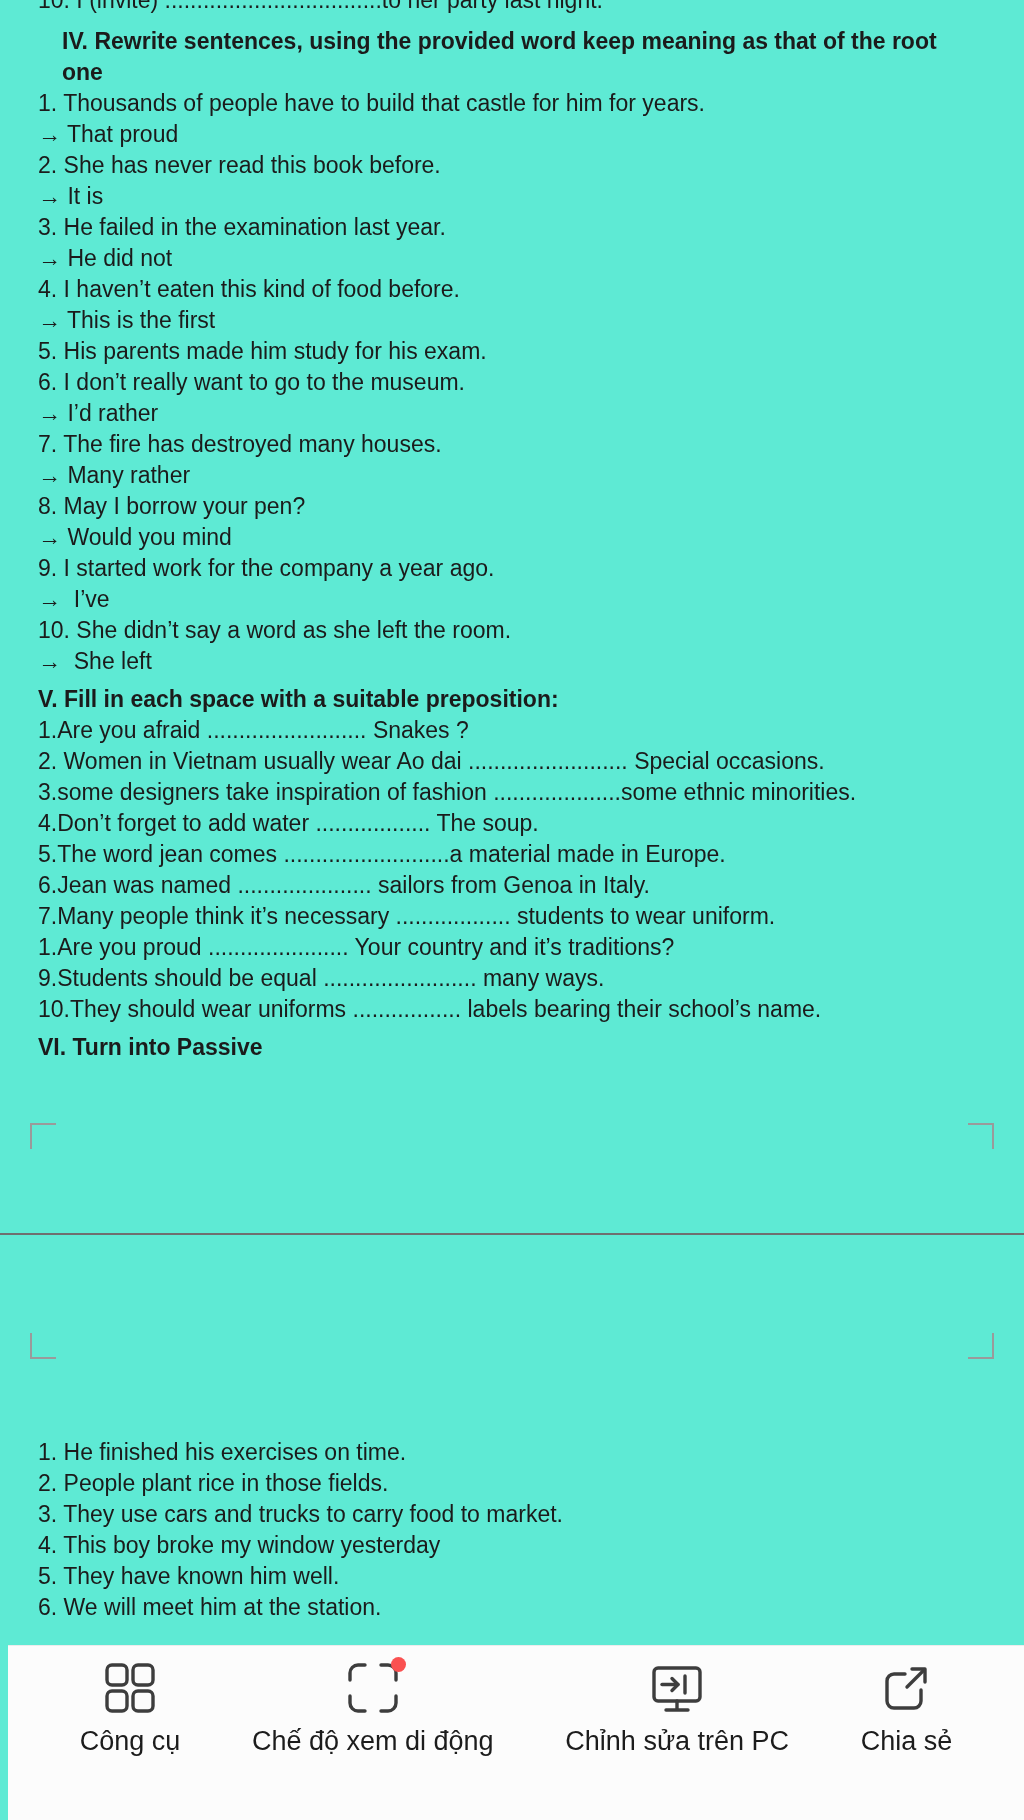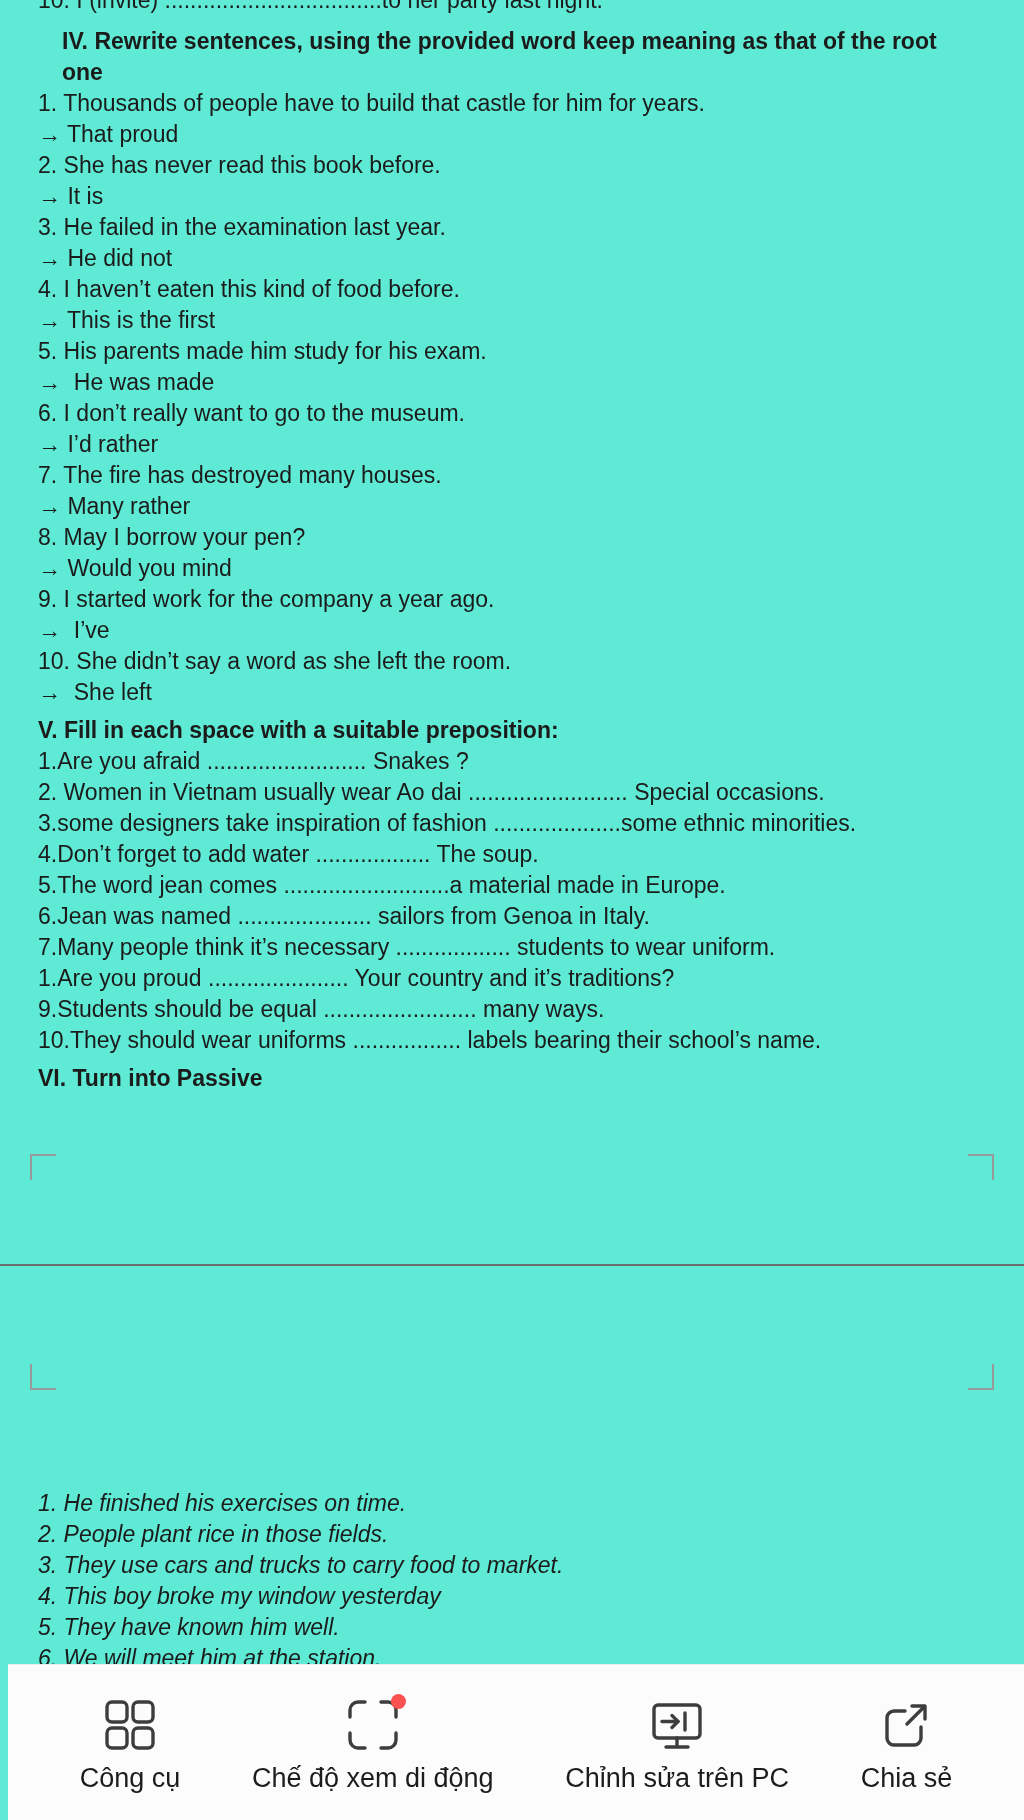--- a/index.html
+++ b/index.html
@@ -17,28 +17,28 @@
 
   
   .page-break { position:relative; height:350px; width:1024px; margin-left:-38px; }
   .mark { position:absolute; width:26px; height:26px; }
   .mark.tl { left:30px;  top:60px;  border-top:2px solid #9a9a9a; border-left:2px solid #9a9a9a; }
   .mark.tr { right:30px; top:60px;  border-top:2px solid #9a9a9a; border-right:2px solid #9a9a9a; }
   .mark.bl { left:30px;  top:270px; border-bottom:2px solid #9a9a9a; border-left:2px solid #9a9a9a; }
   .mark.br { right:30px; top:270px; border-bottom:2px solid #9a9a9a; border-right:2px solid #9a9a9a; }
   .page-divider { position:absolute; left:0; right:0; top:170px; border-top:2px solid #6f6f6f; }
 
-  .page2 { margin-top:44px;font-style:italic; }
+  .page2 { margin-top:24px; }
 
   
   .toolbar {
-    position:absolute; left:8px; right:0; bottom:0; height:156px; z-index:5;
+    position:absolute; left:8px; right:0; bottom:0; height:175px; z-index:5;
     background:#fcfcfc; border-top:1px solid #ececec;
     display:flex; justify-content:space-evenly; align-items:flex-start;
-    padding-top:32px;
+    padding-top:14px;
   }
   .tb-item { display:flex; flex-direction:column; align-items:center; gap:10px; cursor:pointer; }
   .tb-icon { width:56px; height:56px; position:relative; }
   .tb-icon svg { width:56px; height:56px; display:block; }
   .tb-label { font-size:27px; color:#1c1c1c; white-space:pre; }
   .badge { position:absolute; top:-3px; right:-5px; width:15px; height:15px; border-radius:50%; }
   .icon-stroke { fill:none; stroke:#3d3d3d; stroke-width:3.4; stroke-linecap:round; stroke-linejoin:round; }
 </style>
 </head>
 <body>
@@ -59,21 +59,20 @@
         <div class="line">2. She has never read this book before.</div>
         <div class="line">→ It is</div>
 
         <div class="line">3. He failed in the examination last year.</div>
         <div class="line">→ He did not</div>
 
         <div class="line">4. I haven’t eaten this kind of food before.</div>
         <div class="line">→ This is the first</div>
 
         <div class="line">5. His parents made him study for his exam.</div>
-        <div class="line">→  He was made</div>
 
         <div class="line">6. I don’t really want to go to the museum.</div>
         <div class="line">→ I’d rather</div>
 
         <div class="line">7. The fire has destroyed many houses.</div>
         <div class="line">→ Many rather</div>
 
         <div class="line">8. May I borrow your pen?</div>
         <div class="line">→ Would you mind</div>
 

